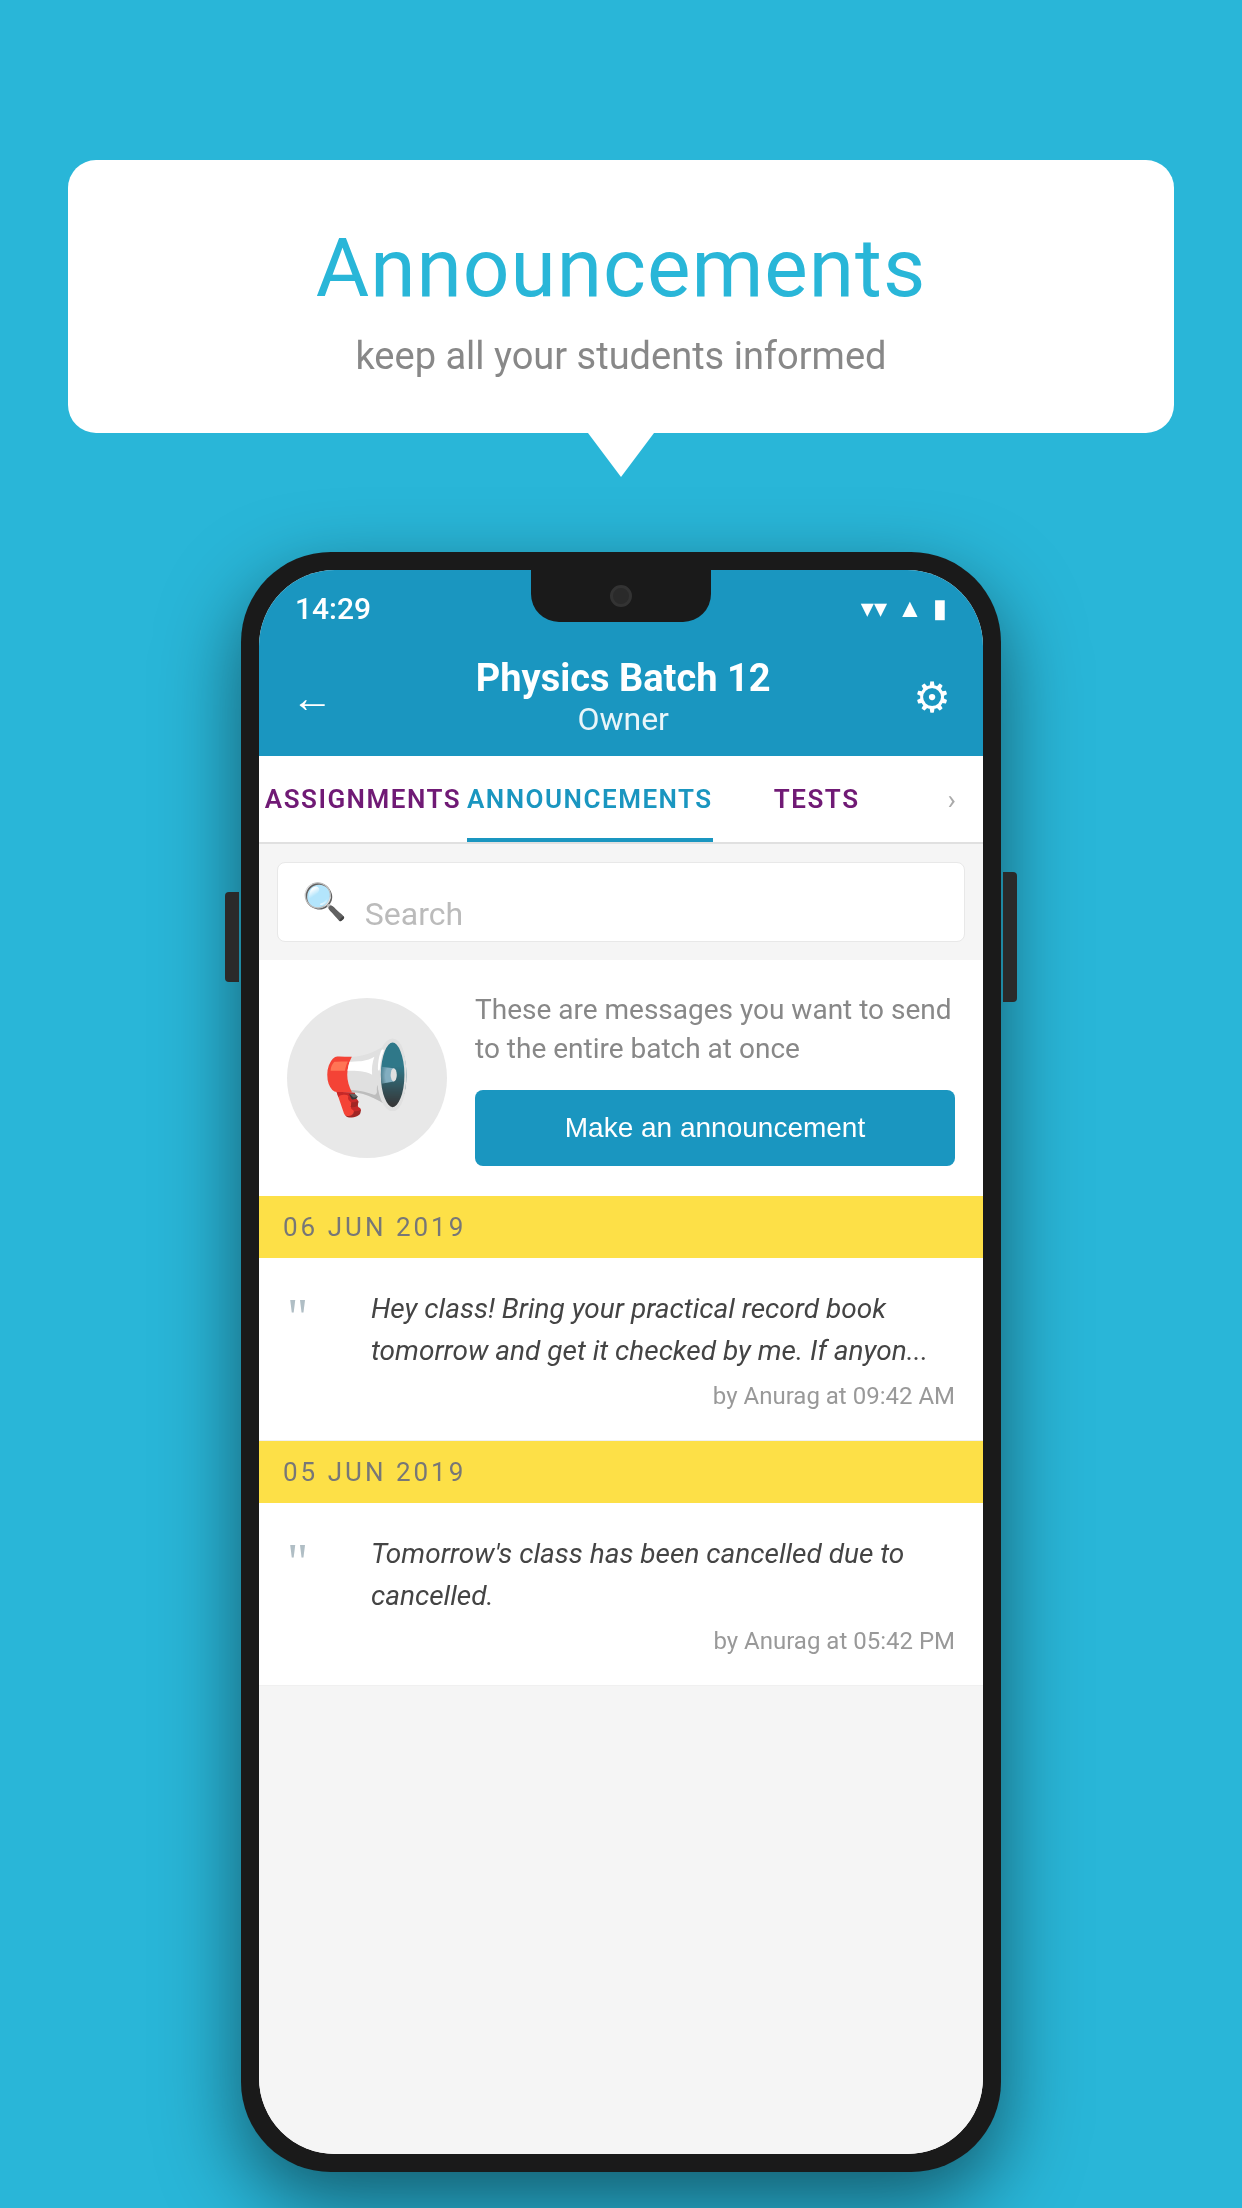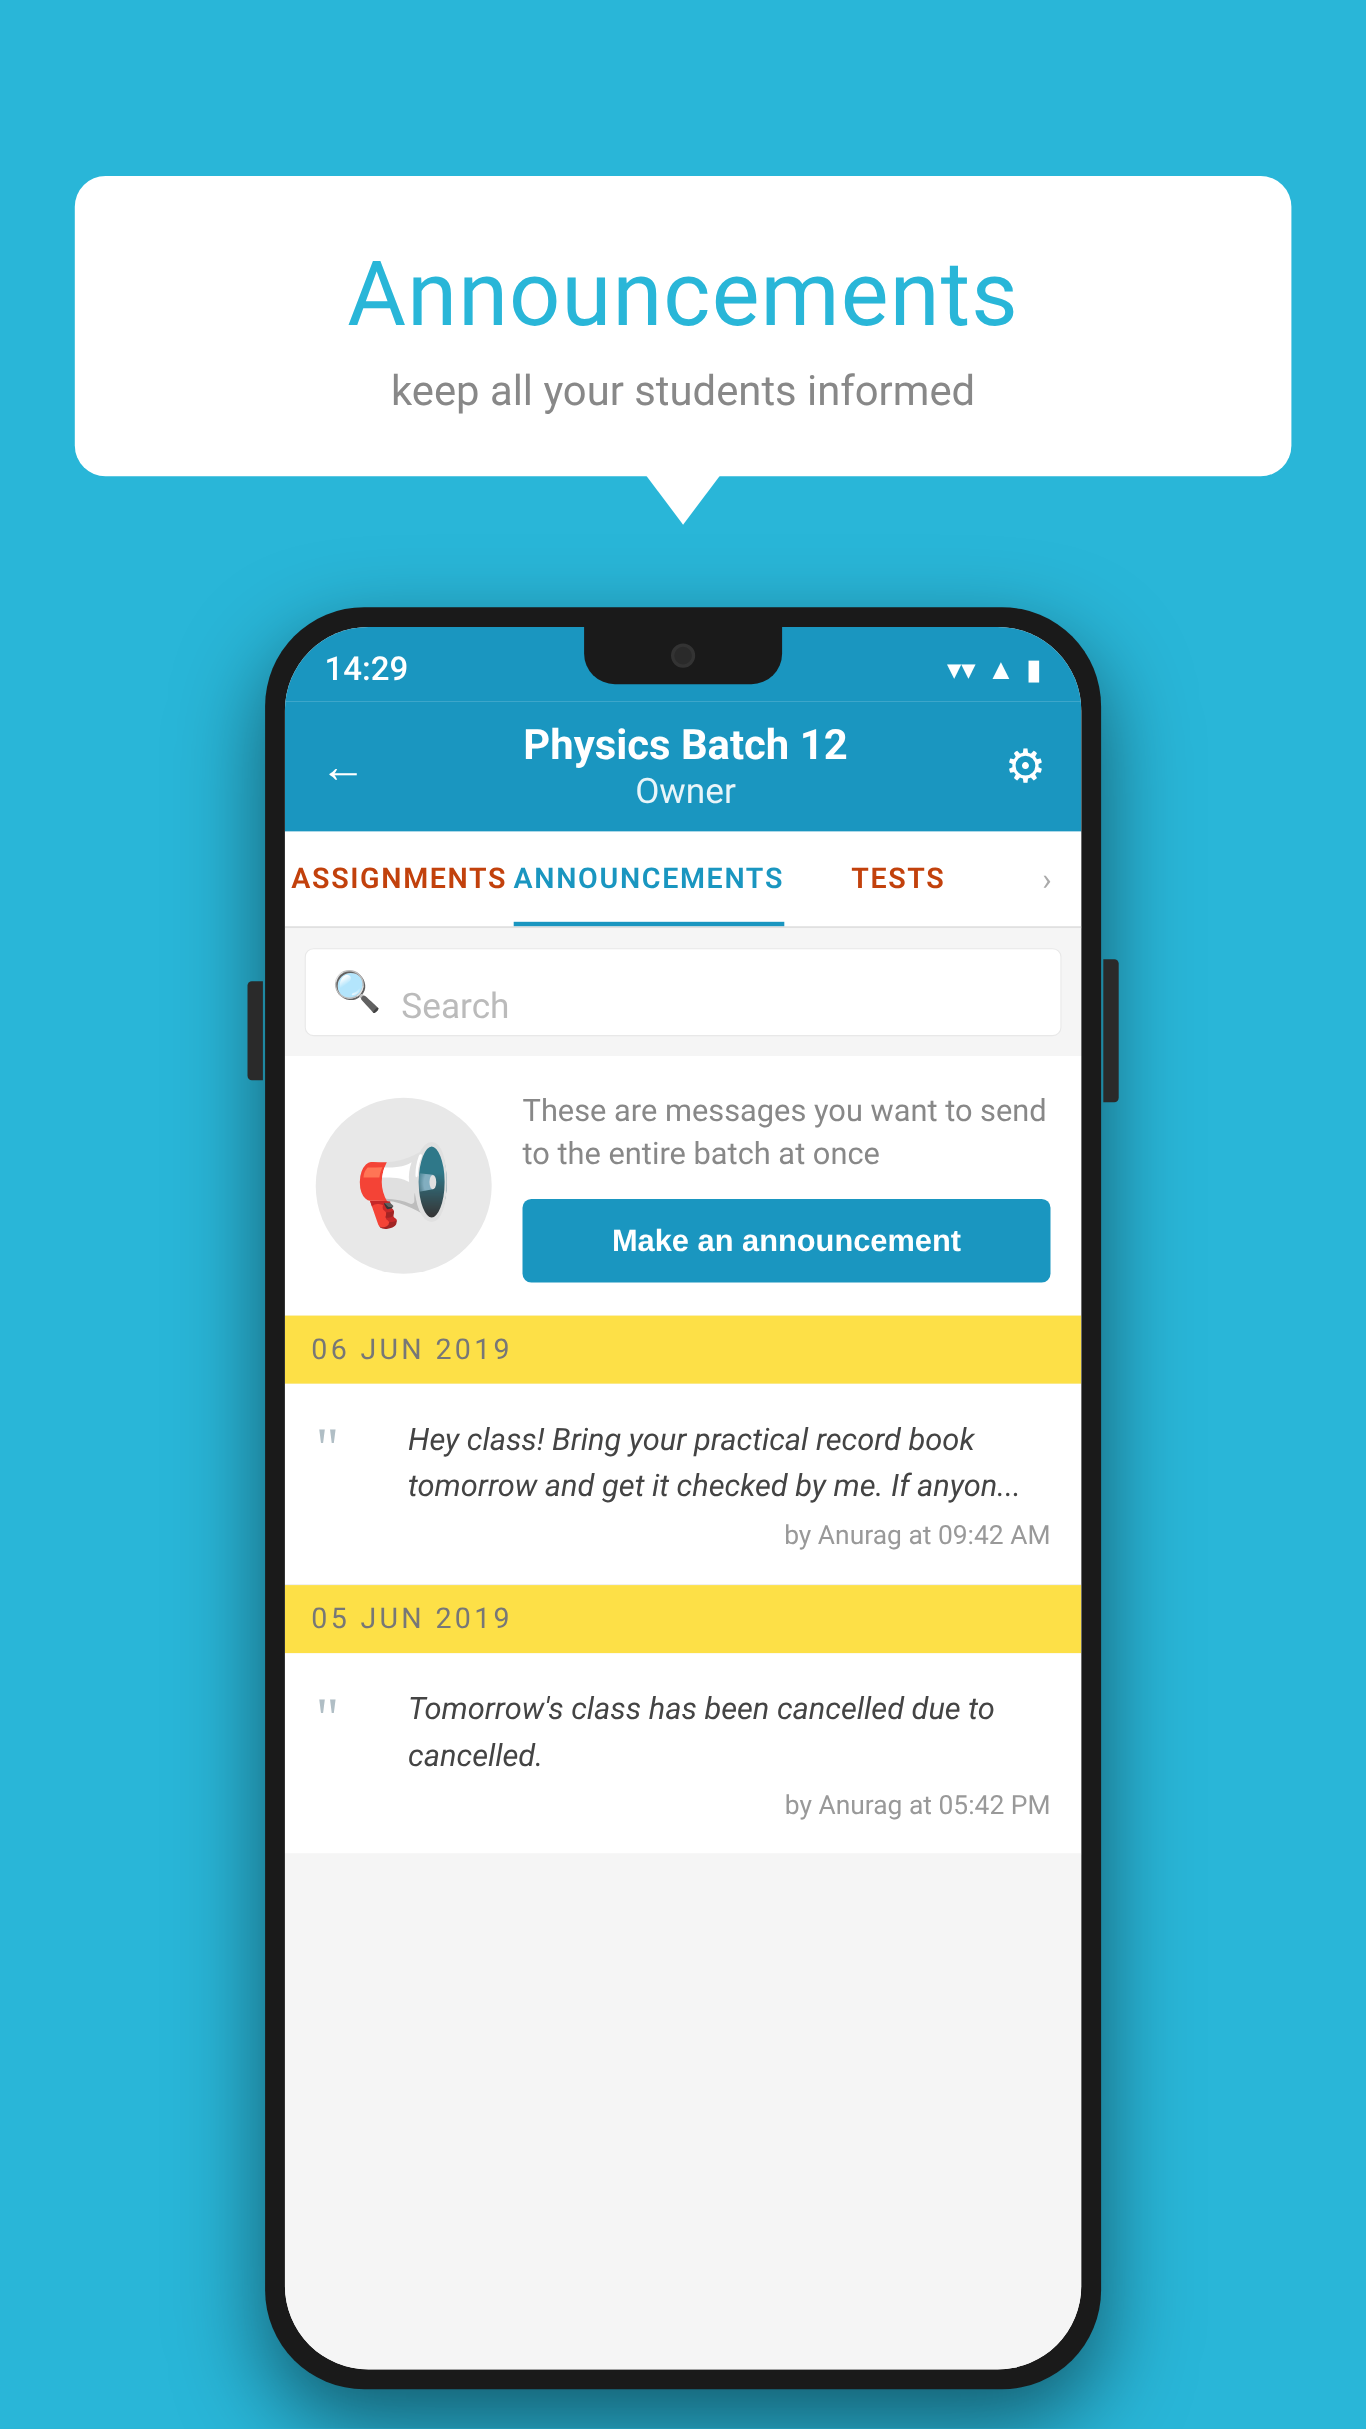--- a/index.html
+++ b/index.html
@@ -190,21 +190,21 @@
       height: 88px;
       border-bottom: 2px solid #e0e0e0;
     }
     .tab-item {
       flex: 1;
       display: flex;
       align-items: center;
       justify-content: center;
       font-size: 26px;
       font-weight: 600;
-      color: #c2410c;
+      color: #701a75;
       letter-spacing: 1.5px;
       cursor: pointer;
       text-transform: uppercase;
       position: relative;
     }
     .tab-item.active {
       color: #1a96c0;
     }
     .tab-item.active::after {
       content: '';
@@ -278,21 +278,21 @@
       line-height: 1.4;
       margin-bottom: 22px;
     }
     .make-announcement-btn {
       background: #1a96c0;
       color: white;
       border: none;
       border-radius: 8px;
       padding: 22px 32px;
       font-size: 28px;
-      font-weight: 700;
+      font-weight: 400;
       cursor: pointer;
       width: 100%;
     }
 
     
     .date-divider {
       background: #fde047;
       padding: 16px 24px;
       font-size: 26px;
       color: #777;

